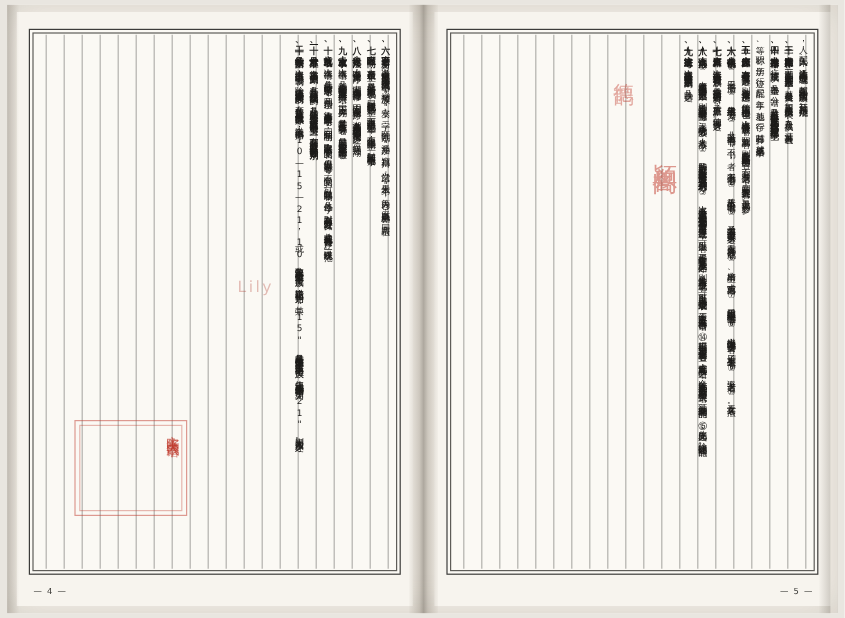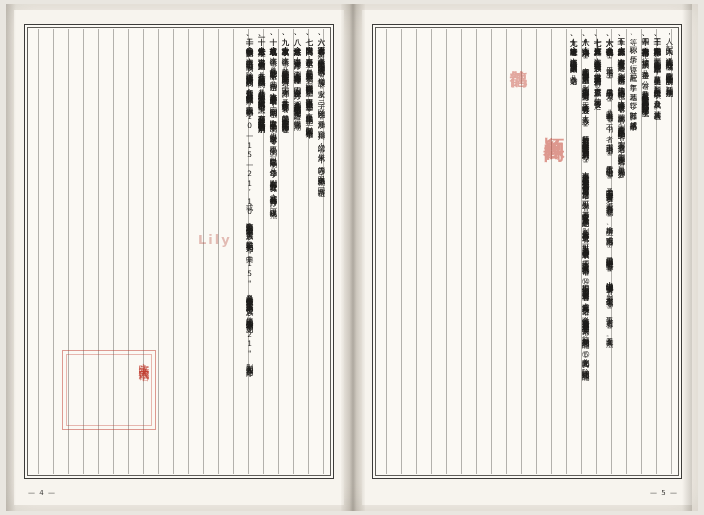--- a/index.html
+++ b/index.html
@@ -114,21 +114,21 @@
     font-family: "DejaVu Sans", sans-serif;
   }
   .page.left  .folio { left: 14px; }
   .page.right .folio { right: 14px; }
 
   
   .seal {
     position: absolute;
     color: #c0392b;
     opacity: 0.55;
-    font-weight: bold;
+    font-weight: normal;
     pointer-events: none;
     writing-mode: vertical-rl;
     text-orientation: upright;
     letter-spacing: 2px;
   }
   .seal-1 {
     left: 508px; top: 56px;
     font-size: 17px;
     opacity: 0.42;
   }

